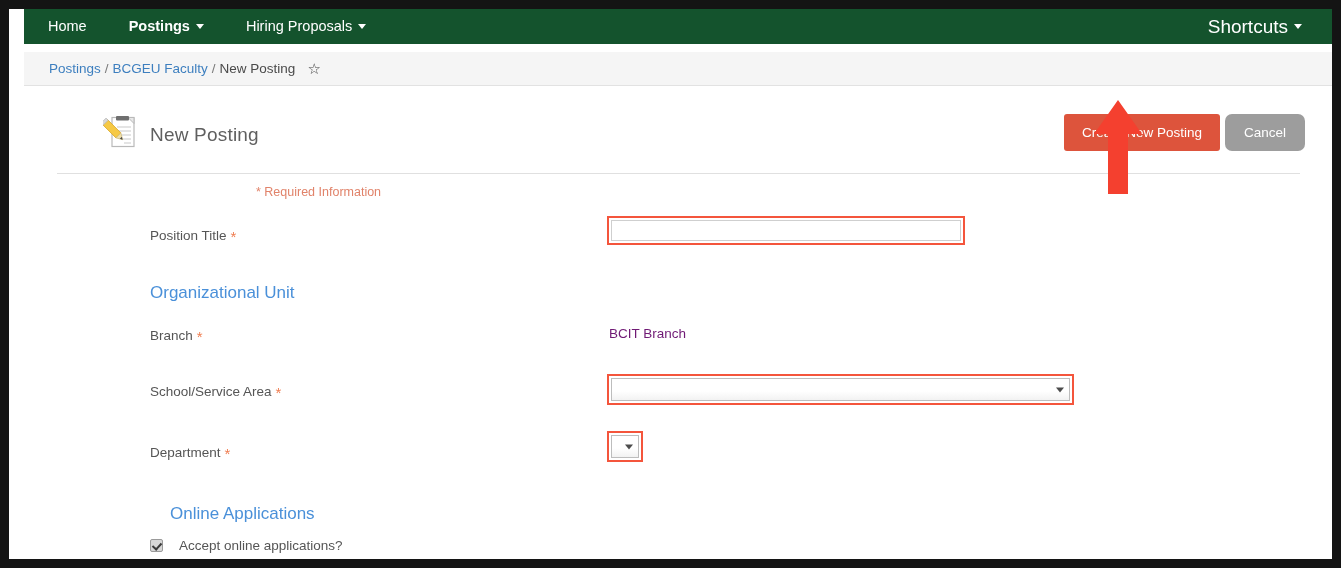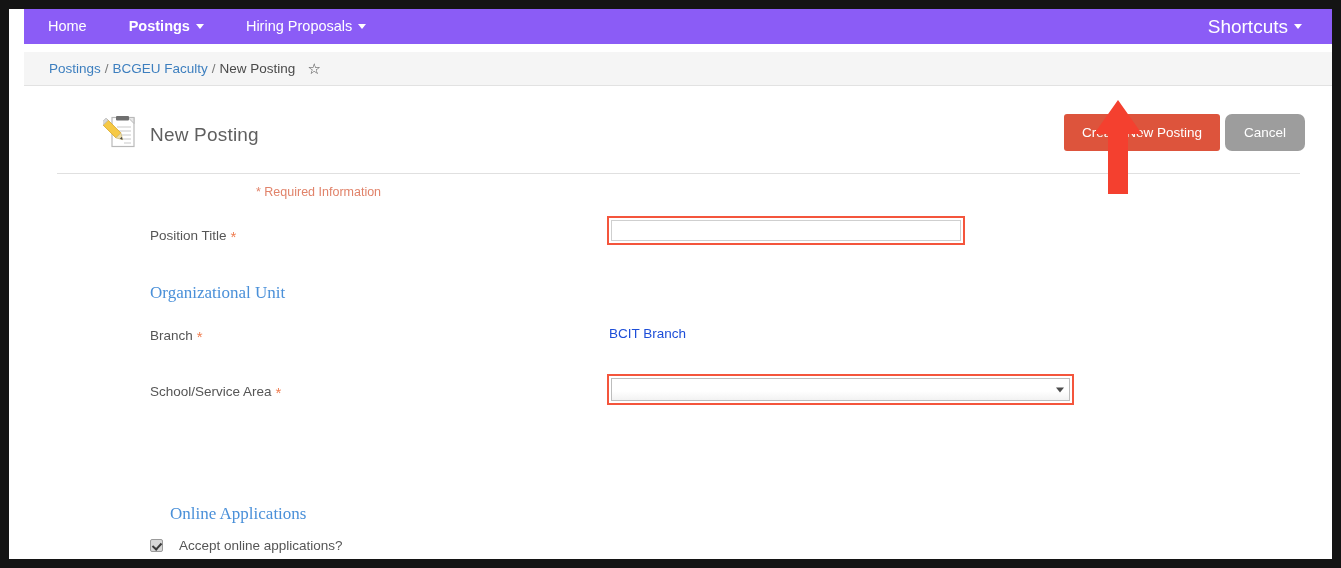--- a/index.html
+++ b/index.html
@@ -28,21 +28,21 @@
     background: #ffffff;
     overflow: hidden;
   }
 
   
   #topnav {
     position: absolute;
     left: 15px; top: 0;
     width: 1308px;
     height: 35px;
-    background: #8b5cf6;
+    background: #14532d;
     display: flex;
     align-items: center;
   }
   .nav-item {
     color: #ffffff;
     font-size: 14.5px;
     padding: 0 0;
     margin-right: 42px;
     white-space: nowrap;
     cursor: pointer;
@@ -183,21 +183,21 @@
     color: #ef7d50;
     font-size: 15px;
     margin-left: 4px;
     position: relative;
     top: 2px;
   }
   .fvalue-static {
     position: absolute;
     left: 585px;
     font-size: 13.5px;
-    color: #1d4ed8;
+    color: #701a75;
   }
 
   
   .hl {
     position: absolute;
     border: 2px solid #f4553c;
     background: #ffffff;
     padding: 2px;
   }
   .txtinput {
@@ -228,21 +228,20 @@
     border-right: 4px solid transparent;
     border-top: 5px solid #4c4c4c;
   }
 
   
   .section-h {
     position: absolute;
     left: 126px;
     font-size: 17px;
     color: #4a90d9;
-    font-family: Liberation Serif, serif;
   }
 
   .cbrow {
     position: absolute;
     left: 126px;
     display: flex;
     align-items: center;
   }
   .cbox {
     width: 13px; height: 13px;
@@ -361,20 +360,31 @@
         <span>School/Service Area</span><span class="req-star">*</span>
       </div>
       <div class="hl" style="left:583px;top:0px;width:467px;height:31px;">
         <div class="selbox">
           <span style="position:absolute;left:6px;top:4px;font-size:13px;color:#555;"></span>
           <span class="sel-caret"></span>
         </div>
       </div>
     </div>
 
+    <div class="frow" style="top:345px;height:36px;">
+      <div class="flabel" style="top:12px;">
+        <span>Department</span><span class="req-star">*</span>
+      </div>
+      <div class="hl" style="left:583px;top:0px;width:36px;height:31px;">
+        <div class="selbox">
+          <span style="position:absolute;left:4px;top:4px;font-size:13px;color:#555;"></span>
+          <span class="sel-caret"></span>
+        </div>
+      </div>
+    </div>
 
     <div class="section-h" style="top:418px;margin-left:20px;">Online Applications</div>
 
     <div class="cbrow" style="top:452px;">
       <div class="cbox"></div>
       <div class="cblabel">Accept online applications?</div>
     </div>
 
   </div>
 

